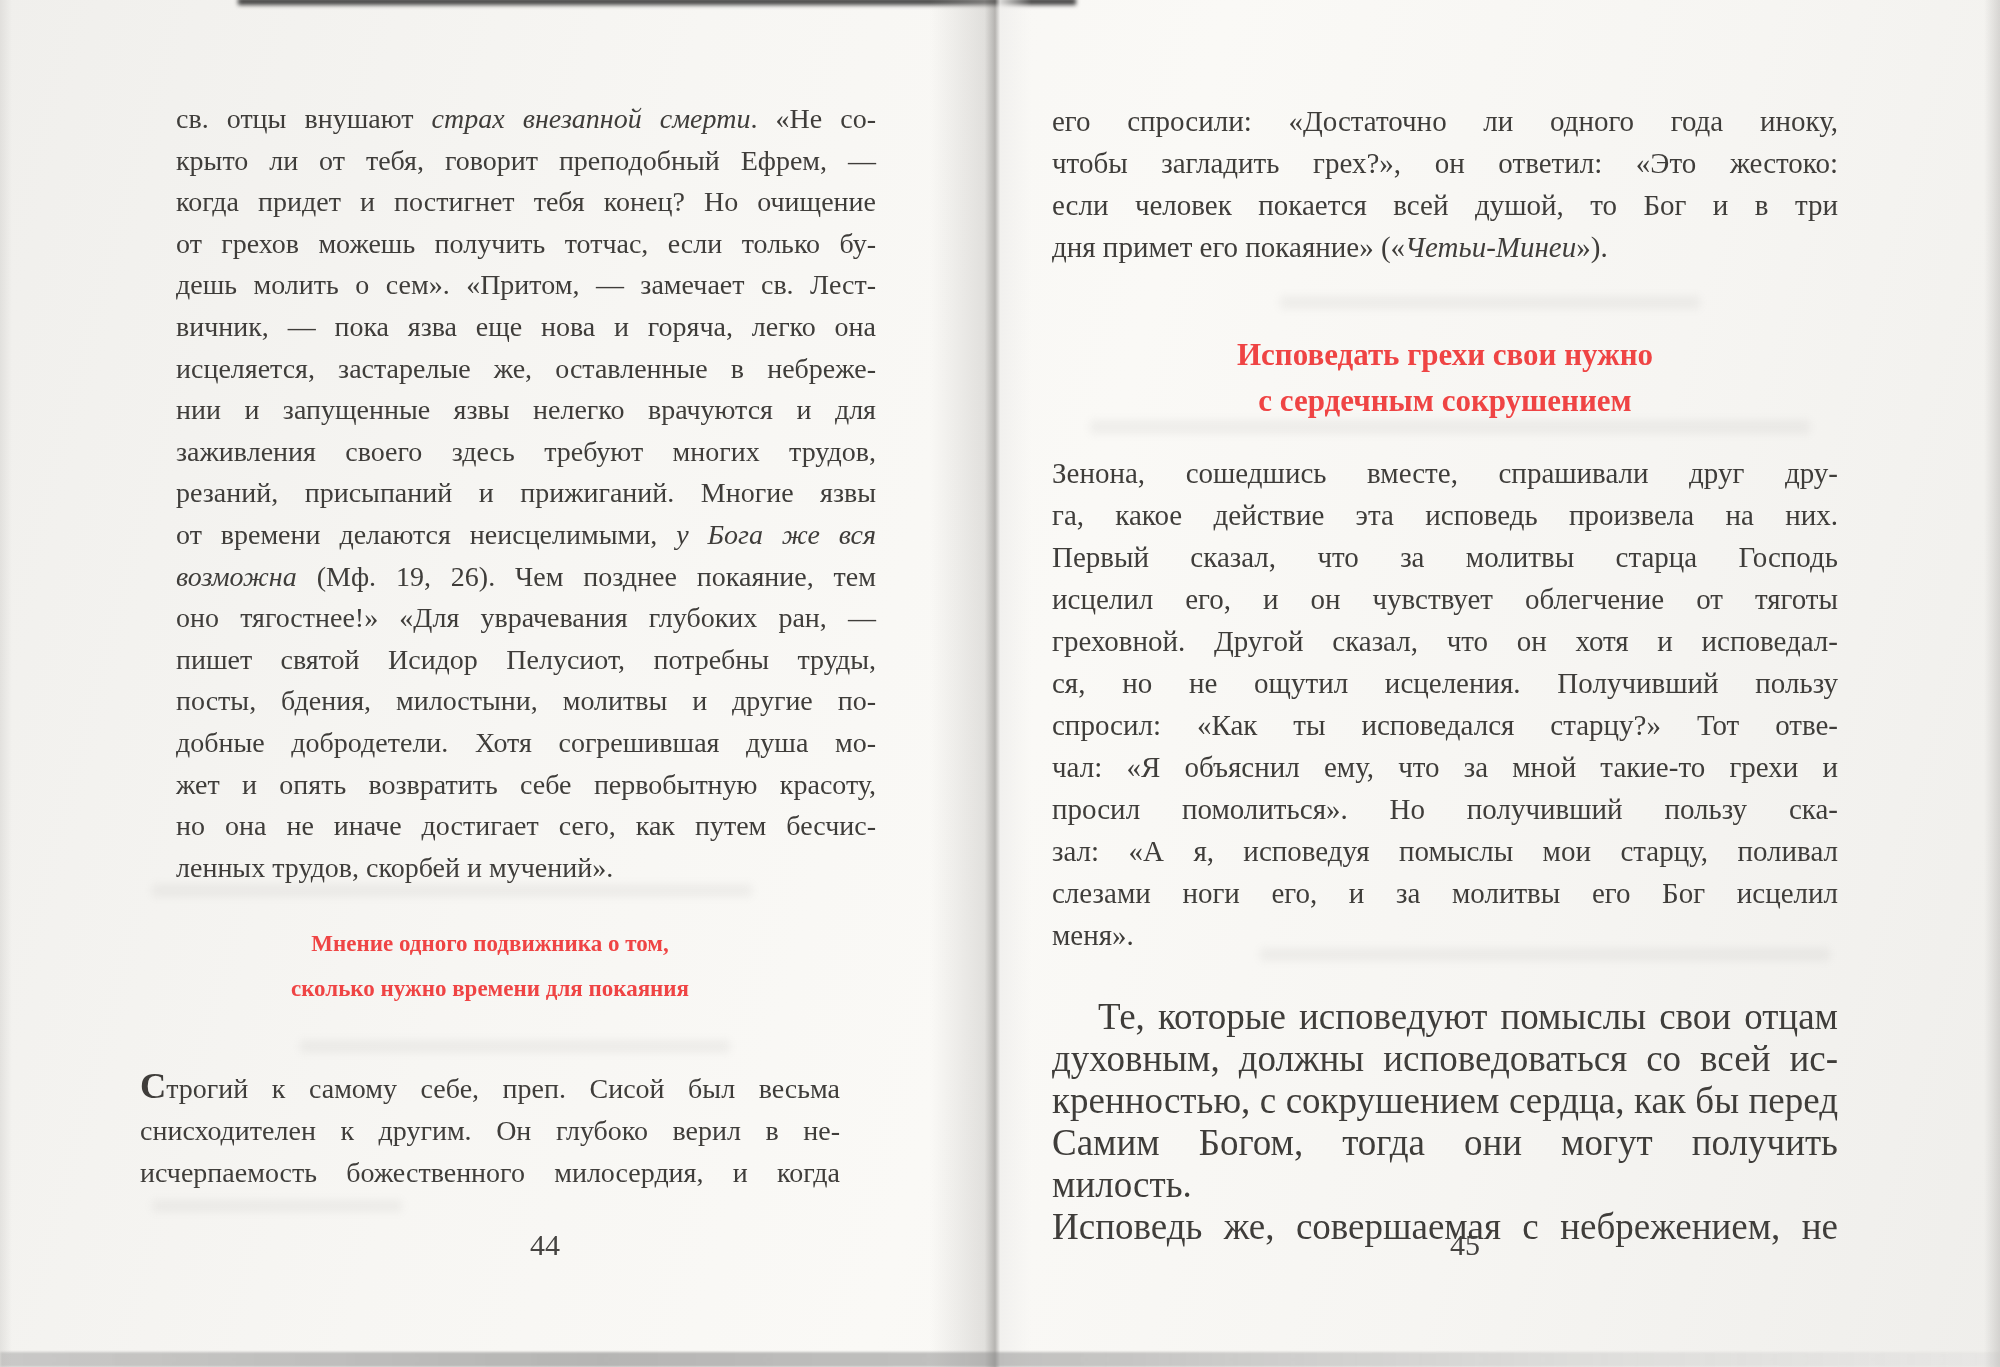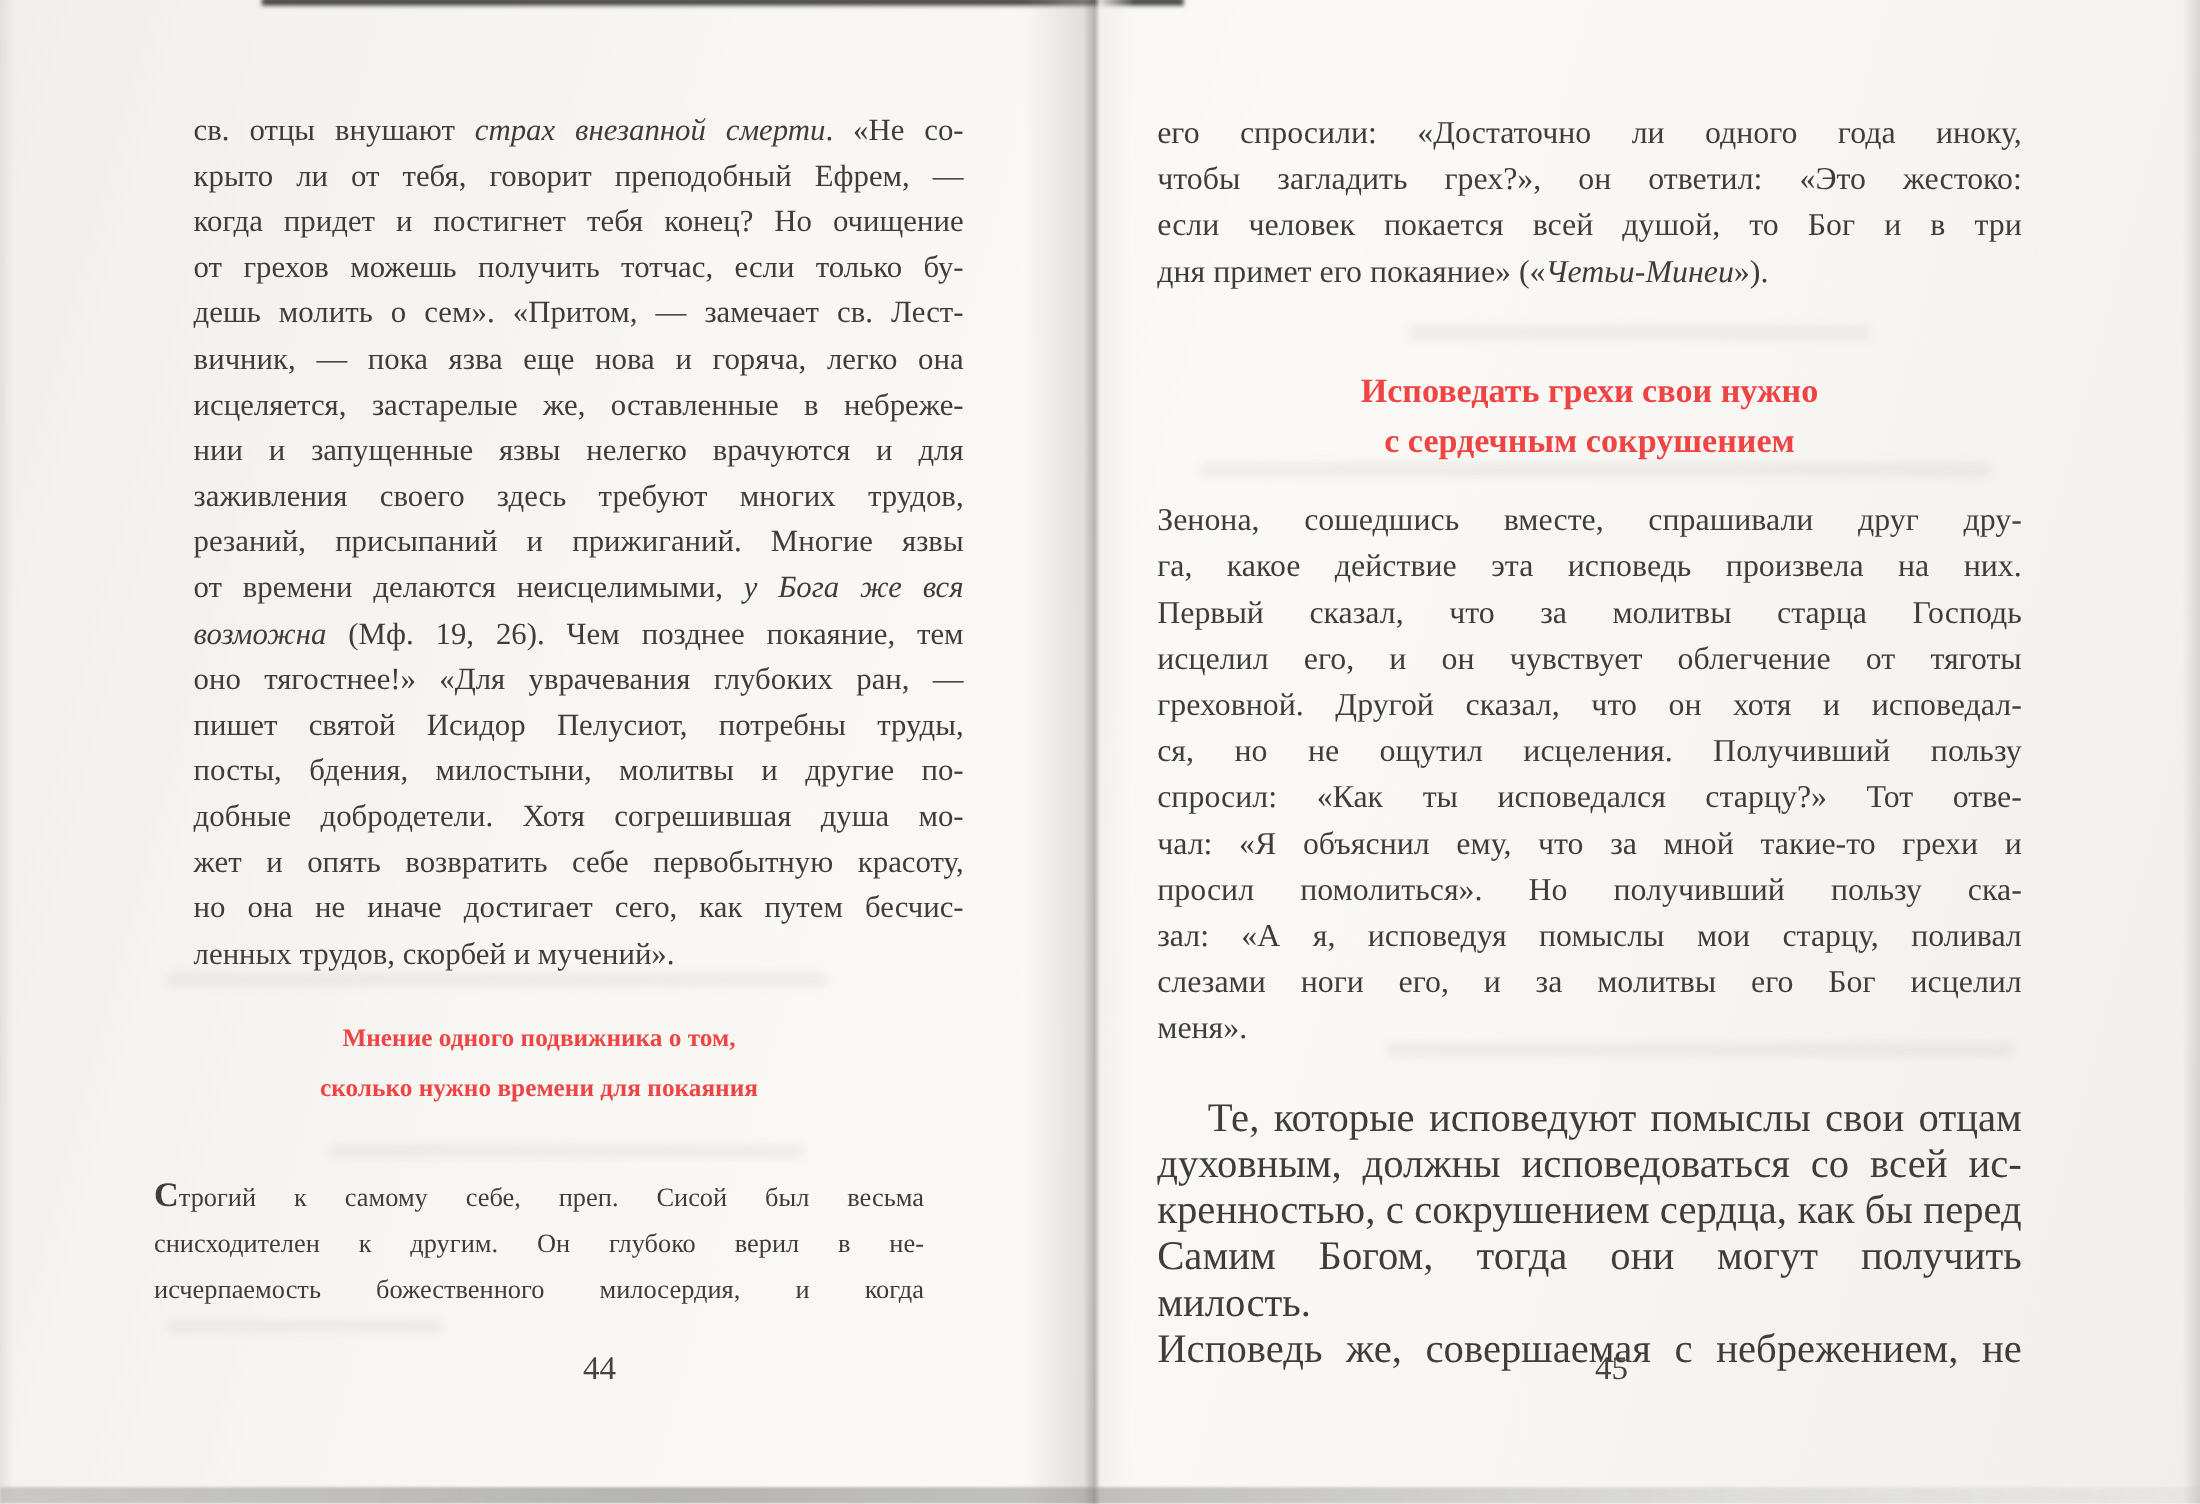--- a/index.html
+++ b/index.html
@@ -20,21 +20,21 @@
   .line.last{text-align-last:left;font-family:Liberation Serif, serif;}
   .line.ind{text-indent:46px;}
   .it{font-style:italic;}
   .dc{font-weight:bold;font-size:1.3em;line-height:1px;}
   .heading{position:absolute;text-align:center;font-weight:bold;color:#ef4444;}
   .pagenum{position:absolute;transform:translateX(-50%);font-size:30px;color:#454340;}
 
   
   #lp-para1{left:140px;top:98px;width:700px;font-size:28px;line-height:41.6px;margin-left:36px;}
   #lp-heading{left:140px;top:921px;width:700px;font-size:23px;line-height:45px;}
-  #lp-para2{left:140px;top:1068px;width:700px;font-size:24px;line-height:42px;}
+  #lp-para2{left:140px;top:1068px;width:700px;font-size:28px;line-height:42px;}
   #lp-num{left:545px;top:1228px;}
 
   
   #rp-para1{left:52px;top:100px;width:786px;font-size:29px;line-height:42px;}
   #rp-heading{left:52px;top:332px;width:786px;font-size:31px;line-height:46px;}
   #rp-para2{left:52px;top:452px;width:786px;font-size:29px;line-height:42px;}
   #rp-para3{left:52px;top:996px;width:786px;font-size:37px;line-height:42px;}
   #rp-num{left:465px;top:1228px;}
 
   

